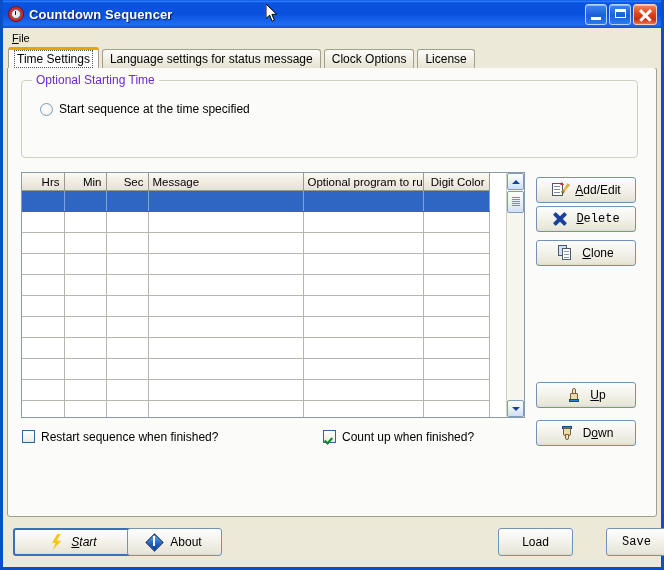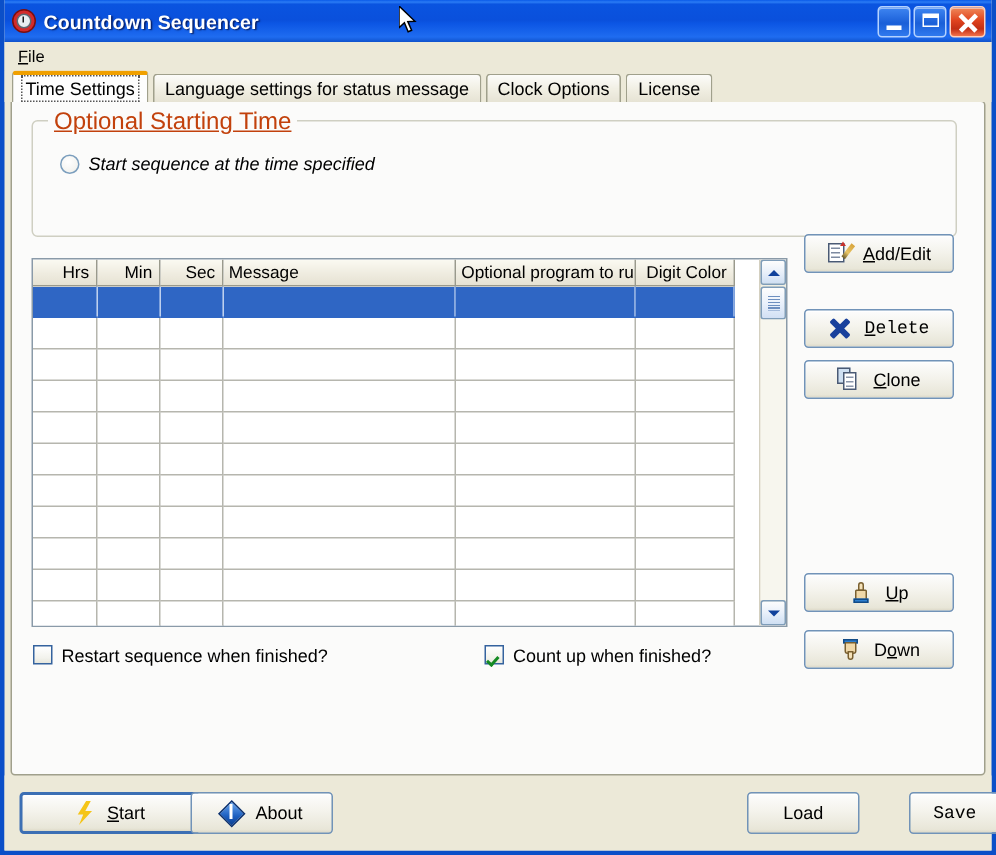--- a/index.html
+++ b/index.html
@@ -165,29 +165,27 @@
     width: 617px; height: 78px;
     box-sizing: border-box;
     border: 1px solid #cfcfc2;
     border-radius: 4px;
   }
   .groupbox-title {
     position: absolute;
     left: 10px; top: -8px;
     background: #fbfbfa;
     padding: 0 4px;
-    color: #c2410c;
-    font-size: 16px;
-    text-decoration: underline;
+    color: #6d28d9;
+    font-size: 12px;
   }
   .radio-row {
     position: absolute;
     display: flex; align-items: center;
     cursor: default;
-    font-style: italic;
   }
   .radio-row.r1 { left: 18px; top: 21px; }
   .radio-row.r2 { left: 18px; top: 51px; }
   .radio {
     width: 13px; height: 13px;
     box-sizing: border-box;
     border-radius: 50%;
     background: radial-gradient(circle at 40% 35%, #ffffff 0%, #f3f3ef 70%, #e3e3da 100%);
     border: 1px solid #7b9ebd;
     margin-right: 6px;
@@ -310,21 +308,21 @@
     gap: 8px;
     font-size: 12px;
     color: #000;
     cursor: default;
     box-shadow: inset 0 1px 0 rgba(255,255,255,0.9);
   }
   .xbtn.default {
     border: 2px solid #3c6fb4;
   }
   .side-btn { left: 528px; width: 100px; height: 26px; }
-  .btn-add { top: 88px; text-align: right; }
+  .btn-add { top: 109px; text-align: right; }
   .btn-del { top: 138px; font-family: Liberation Mono, monospace; }
   .btn-clone { top: 172px; }
   .btn-up { top: 314px; }
   .btn-down { top: 352px; }
   .btn-label u { text-decoration: underline; }
   
   .ico { width: 16px; height: 16px; position: relative; flex: 0 0 16px; }
   .ico-note .sheet {
     position: absolute; left: 1px; top: 1px;
     width: 11px; height: 13px; box-sizing: border-box;
@@ -417,21 +415,21 @@
     transform: rotate(42deg);
   }
   
   .bottombar {
     flex: 0 0 50px;
     height: 50px;
     background: #ece9d8;
     position: relative;
   }
   .bbtn { position: absolute; top: 11px; height: 28px; }
-  .btn-start { left: 10px; width: 120px; }
+  .btn-start { left: 10px; width: 120px; font-style: italic; }
   .btn-about { left: 124px; width: 95px; }
   .btn-load { left: 495px; width: 75px; }
   .btn-save { left: 603px; width: 61px; font-family: Liberation Mono, monospace; }
   .ico-bolt {
     width: 14px; height: 16px; position: relative; flex: 0 0 14px;
   }
   .ico-bolt .z {
     position: absolute; left: 0; top: 0;
     width: 14px; height: 16px;
     background: #f5c518;

